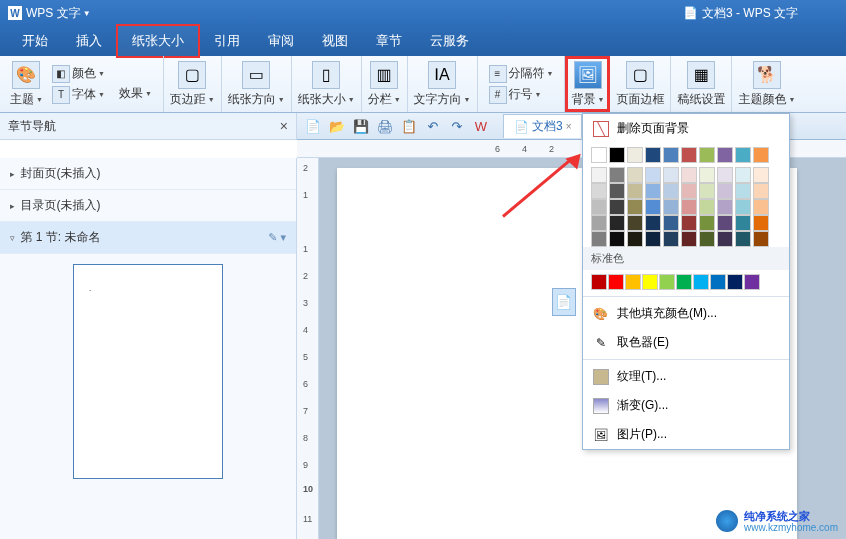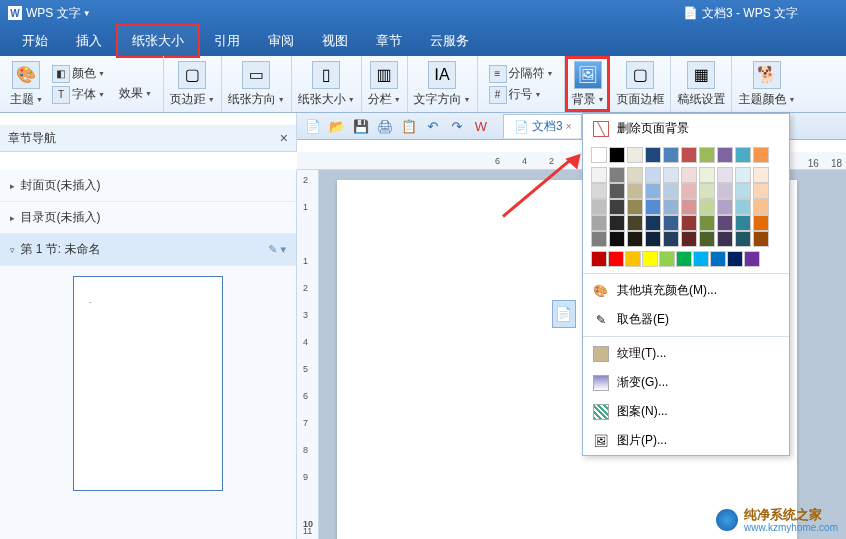--- a/index.html
+++ b/index.html
@@ -64,21 +64,21 @@
 .swatch-grid { display: grid; grid-template-columns: repeat(10, 17px); gap: 1px; padding: 4px 8px; }
 .swatch { width: 16px; height: 16px; border: 1px solid #ccc; cursor: pointer; }
 .standard-row { display: flex; gap: 1px; padding: 4px 8px; }
 .dd-icon { width: 16px; height: 16px; display: inline-flex; align-items: center; justify-content: center; font-size: 12px; }
 
 .ruler-right { position: absolute; top: 158px; right: 4px; font-size: 10px; color: #555; display: flex; gap: 12px; }
 
 .watermark { position: absolute; bottom: 6px; right: 8px; display: flex; align-items: center; gap: 6px; z-index: 20; }
 .watermark .wm-logo { width: 22px; height: 22px; border-radius: 50%; background: radial-gradient(circle, #3aa0e8, #1a5fa8); }
 .watermark .wm-text { display: flex; flex-direction: column; line-height: 1.1; }
-.watermark .wm-cn { font-size: 13px; font-weight: bold; color: #a16207; }
+.watermark .wm-cn { font-size: 11px; font-weight: bold; color: #1d4ed8; }
 .watermark .wm-url { font-size: 10px; color: #3a8fd0; }
 </style>
 </head>
 <body>
 
 <div class="titlebar">
   <span class="app-logo">W</span>
   <span class="app-name">WPS 文字</span>
   <span class="drop">▼</span>
   <div class="doc-title">
@@ -201,21 +201,21 @@
     <div class="ribbon-icon-big">🐕</div>
     <div class="ribbon-label">
         <span>主题颜色</span>
         <span class="drop-arrow">▼</span>
       </div>
   </div>
 </div>
 
 <div style="display:flex;">
   <div class="sidebar" style="width:297px;">
-    <div class="sidebar-title" style="margin-top:12px">
+    <div class="sidebar-title" style="margin-top:0">
       <span>章节导航</span>
       <span class="close-x">×</span>
     </div>
   </div>
   <div class="qat" style="flex:1">
     <span class="qat-icon">📄</span>
     <span class="qat-icon">📂</span>
     <span class="qat-icon">💾</span>
     <span class="qat-icon">🖨</span>
     <span class="qat-icon">📋</span>
@@ -268,21 +268,21 @@
         <div class="vnum" style="top: 59px;"></div>
         <div class="vnum" style="top: 86px;">1</div>
         <div class="vnum" style="top: 113px;">2</div>
         <div class="vnum" style="top: 140px;">3</div>
         <div class="vnum" style="top: 167px;">4</div>
         <div class="vnum" style="top: 194px;">5</div>
         <div class="vnum" style="top: 221px;">6</div>
         <div class="vnum" style="top: 248px;">7</div>
         <div class="vnum" style="top: 275px;">8</div>
         <div class="vnum" style="top: 302px;">9</div>
-        <div class="vnum" style="top: 349px; font-weight: bold;">10</div>
+        <div class="vnum" style="top: 326px; font-weight: bold;">10</div>
         <div class="vnum" style="top: 356px;">11</div>
       </div>
     <div class="page">
       <div class="doc-icon-placeholder">📄</div>
     </div>
   </div>
 </div>
 
 <div class="arrow-line"></div>
 <div class="arrow-head"></div>
@@ -359,20 +359,21 @@
         <div class="swatch" style="background: rgb(29, 27, 16);"></div>
         <div class="swatch" style="background: rgb(15, 36, 62);"></div>
         <div class="swatch" style="background: rgb(36, 64, 97);"></div>
         <div class="swatch" style="background: rgb(99, 36, 35);"></div>
         <div class="swatch" style="background: rgb(79, 97, 40);"></div>
         <div class="swatch" style="background: rgb(63, 49, 81);"></div>
         <div class="swatch" style="background: rgb(32, 88, 103);"></div>
         <div class="swatch" style="background: rgb(151, 72, 6);"></div>
       </div>
     </div>
+  <div class="dd-section-title">标准色</div>
   <div class="standard-row" id="standard-row">
       <div class="swatch" style="background: rgb(192, 0, 0);"></div>
       <div class="swatch" style="background: rgb(255, 0, 0);"></div>
       <div class="swatch" style="background: rgb(255, 192, 0);"></div>
       <div class="swatch" style="background: rgb(255, 255, 0);"></div>
       <div class="swatch" style="background: rgb(146, 208, 80);"></div>
       <div class="swatch" style="background: rgb(0, 176, 80);"></div>
       <div class="swatch" style="background: rgb(0, 176, 240);"></div>
       <div class="swatch" style="background: rgb(0, 112, 192);"></div>
       <div class="swatch" style="background: rgb(0, 32, 96);"></div>
@@ -390,24 +391,20 @@
   <div class="dd-sep"></div>
   <div class="dd-item">
       <span class="dd-icon" style="background:#c8b890;border:1px solid #aaa;"></span>
       <span>纹理(T)...</span>
     </div>
   <div class="dd-item">
       <span class="dd-icon" style="background:linear-gradient(#88c,#fff);border:1px solid #aaa;"></span>
       <span>渐变(G)...</span>
     </div>
   <div class="dd-item">
-      <span class="dd-icon" style="background:repeating-linear-gradient(45deg,#4a8,#4a8 2px,#fff 2px,#fff 4px);border:1px solid #aaa;"></span>
-      <span>图案(N)...</span>
-    </div>
-  <div class="dd-item">
       <span class="dd-icon">🖼</span>
       <span>图片(P)...</span>
     </div>
 </div>
 
 <div class="watermark">
   <div class="wm-logo"></div>
   <div class="wm-text">
     <span class="wm-cn">纯净系统之家</span>
     <span class="wm-url">www.kzmyhome.com</span>

